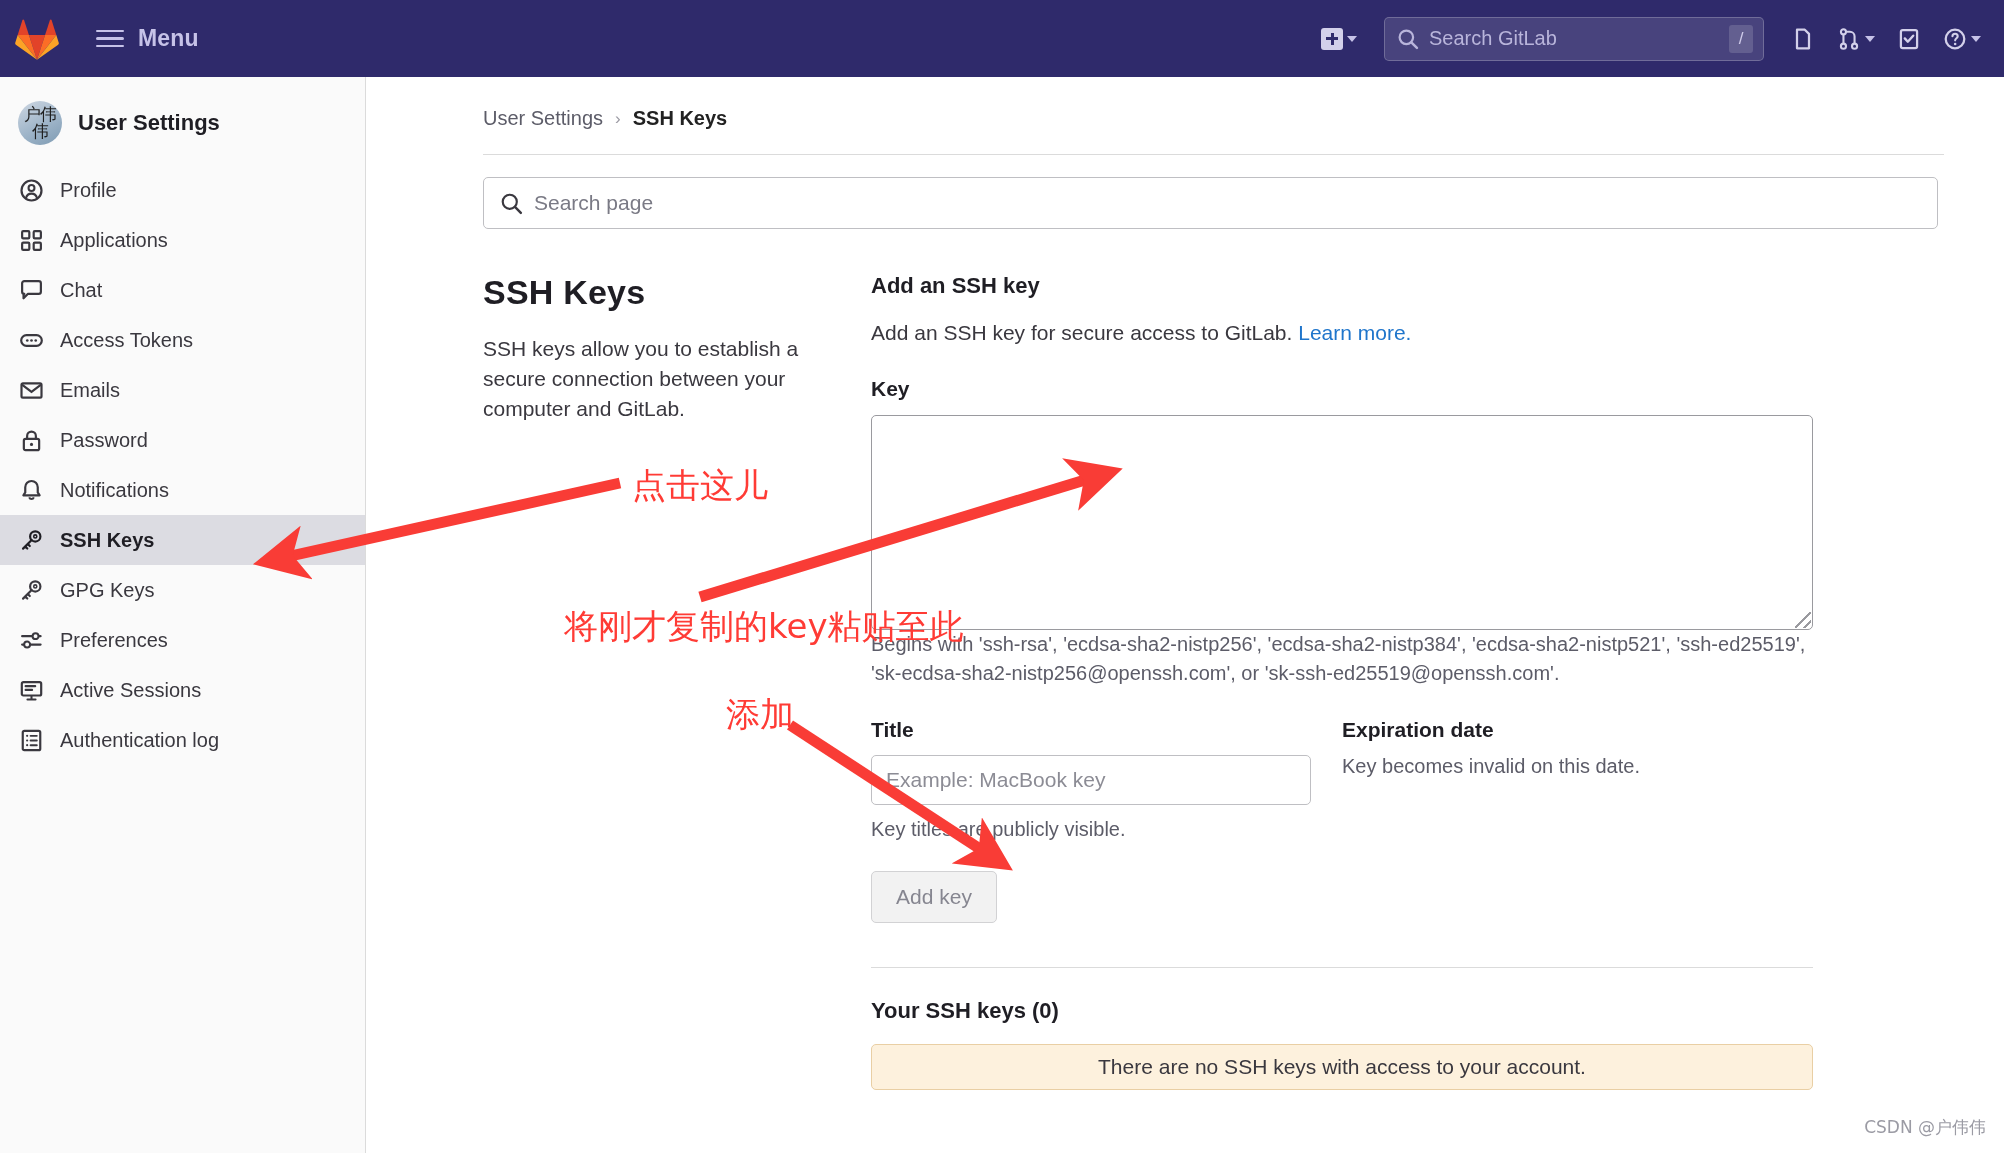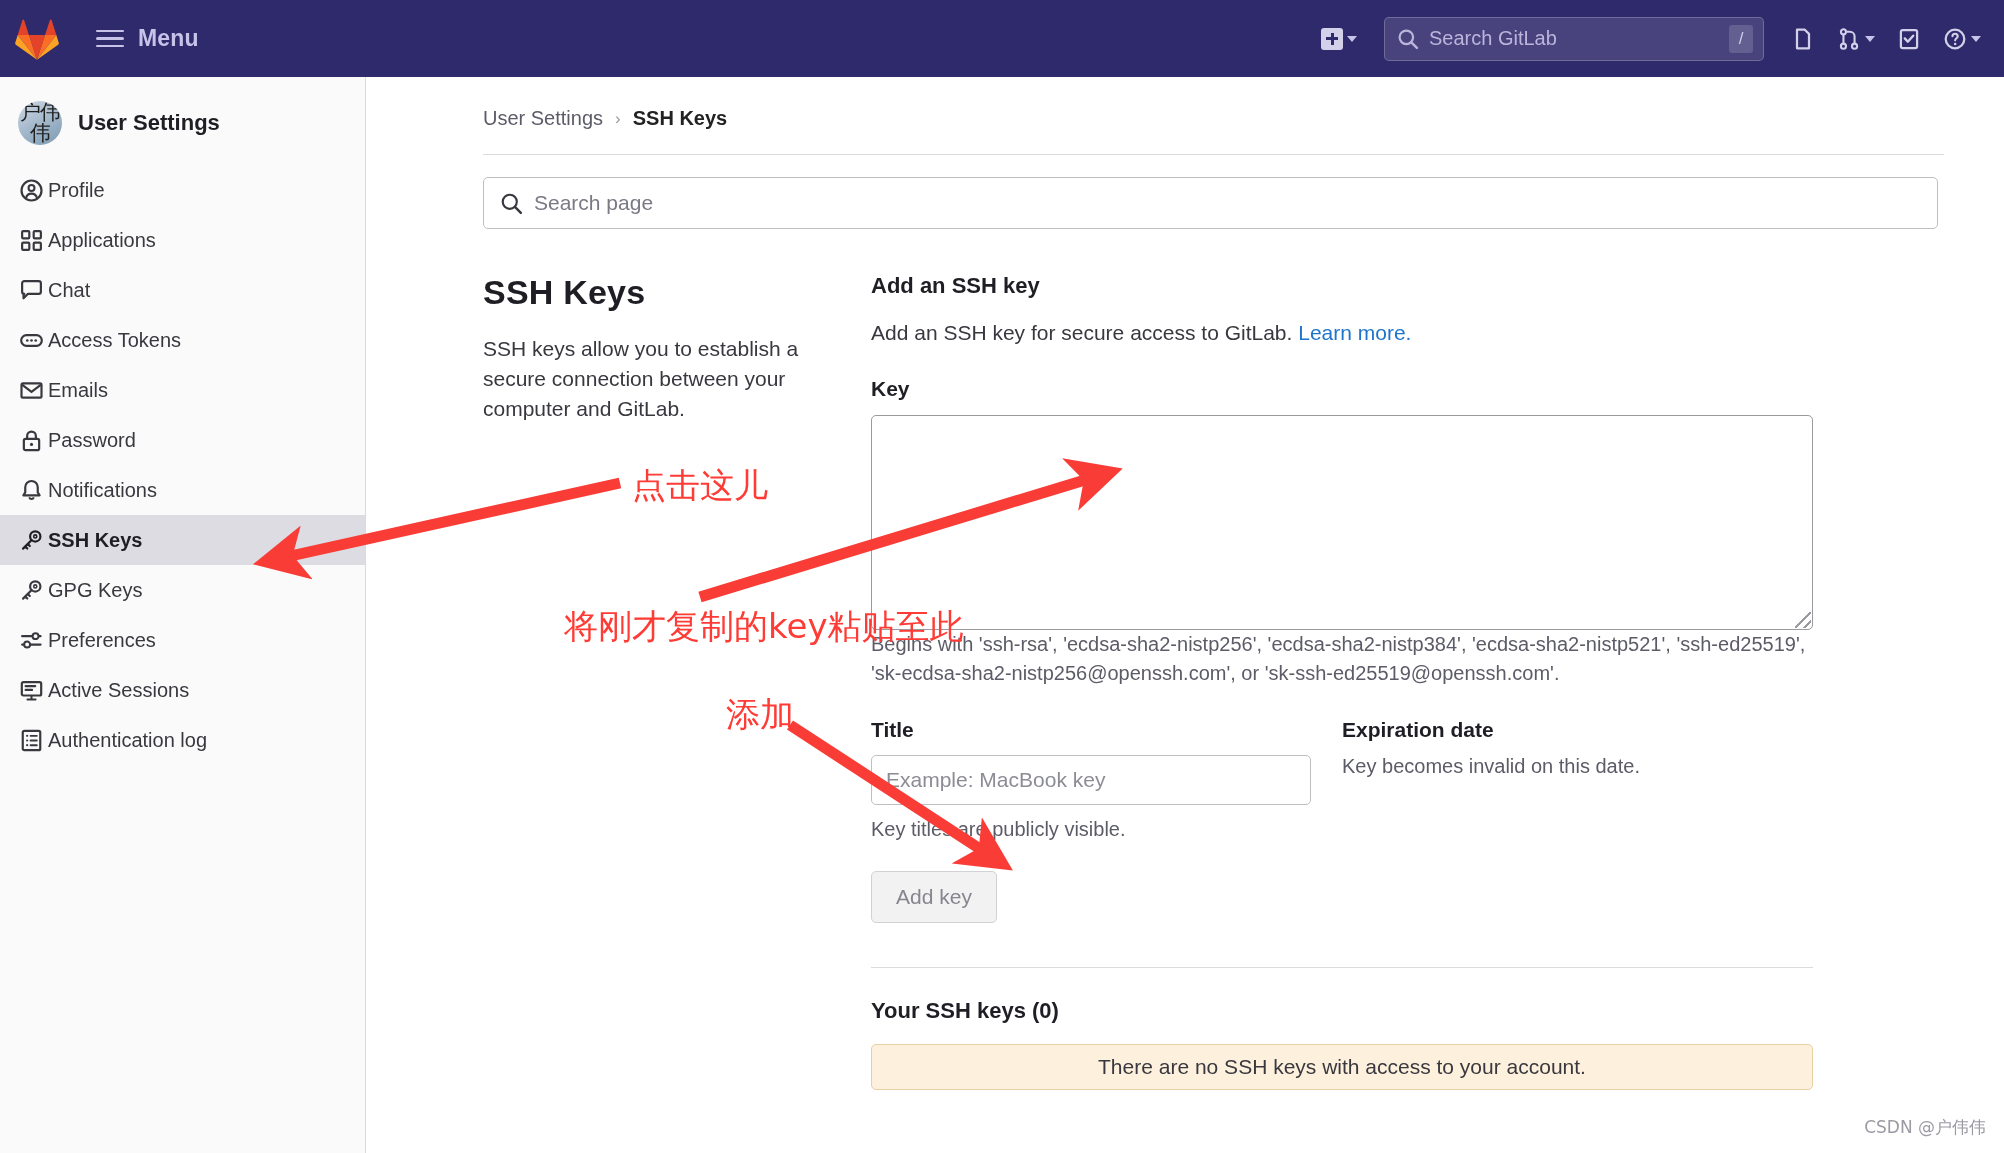--- a/index.html
+++ b/index.html
@@ -77,28 +77,28 @@
     display: flex; align-items: center; gap: 16px;
     padding: 10px 18px 20px 18px;
   }
   .avatar {
     width: 44px; height: 44px; border-radius: 50%;
     background: linear-gradient(150deg,#cfd8e3 0%,#9fb5c9 55%,#7d9ab2 100%);
     position: relative; overflow: hidden; flex: none;
     display:flex; align-items:center; justify-content:center;
   }
   .avatar .cjk {
-    font-size: 21px; color: #1f1f1f; line-height: 1.0; text-align:center;
+    font-size: 17px; color: #1f1f1f; line-height: 1.0; text-align:center;
     font-family: "DejaVu Sans", sans-serif; font-weight: 500;
     letter-spacing:-1px;
   }
   .sb-title { font-size: 22px; font-weight: 700; color: #1f1e24; }
 
   .sb-item {
-    display: flex; align-items: center; gap: 4px;
+    display: flex; align-items: center; gap: 16px;
     height: 50px; padding: 0 18px;
     color: #3a383f; font-size: 20px; cursor: pointer;
     text-decoration: none;
   }
   .sb-item.active { background: #dcdcE2; font-weight: 700; color: #1f1e24; }
   .sb-ico { width: 26px; height: 26px; flex: none; display:flex; align-items:center; justify-content:center; }
   .sb-ico svg { display:block; }
 
   
   .main {

